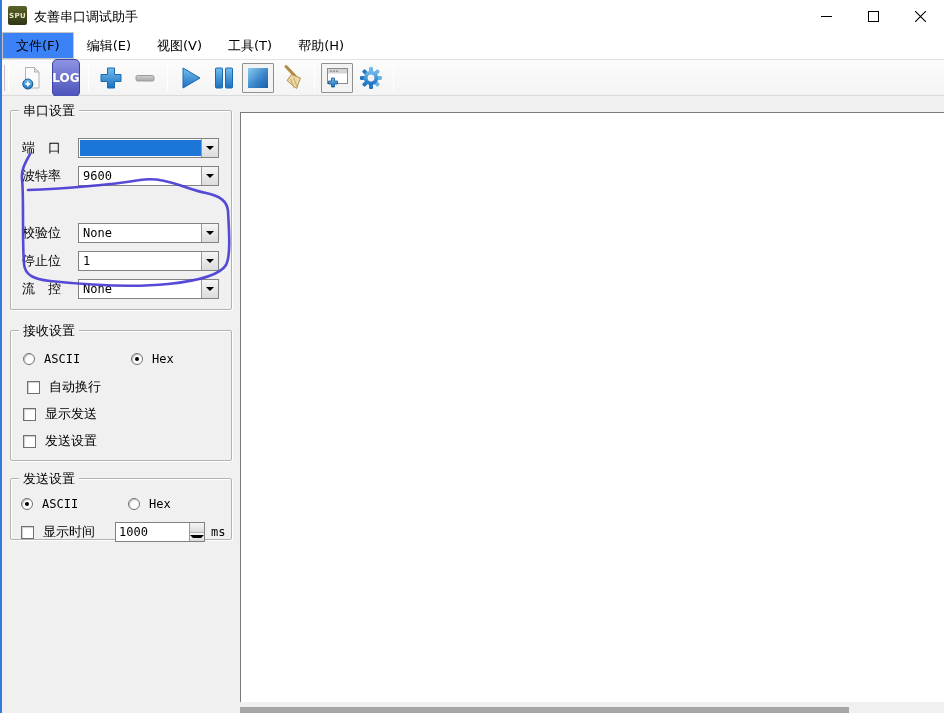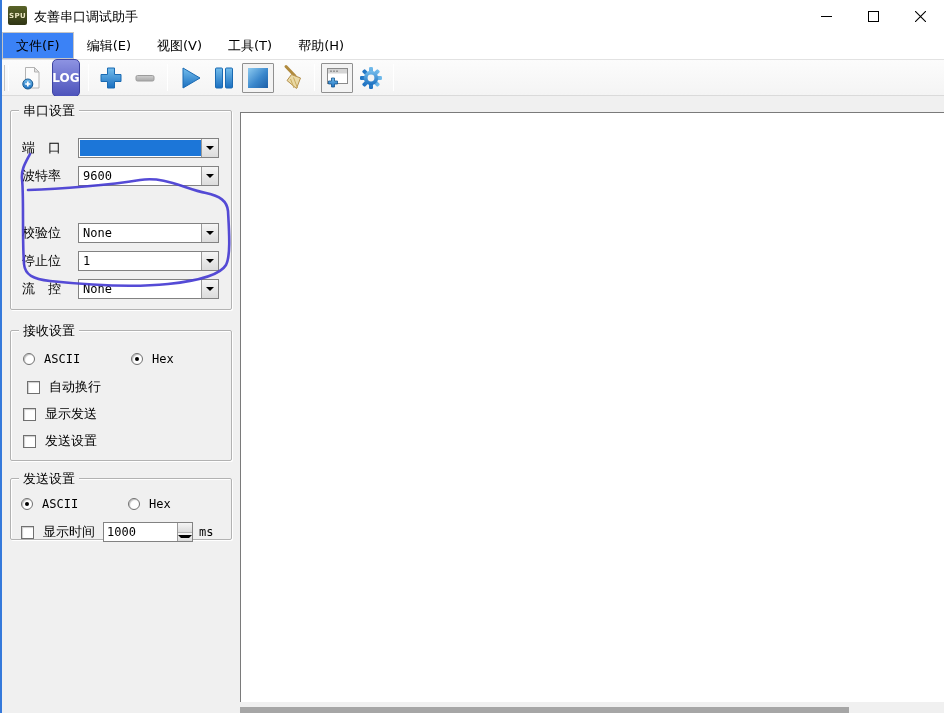--- a/index.html
+++ b/index.html
@@ -324,21 +324,21 @@
         <div class="opt-label mono">ASCII</div>
       </div>
       <div class="opt-row" style="left:117px; top:18px;">
         <div class="radio"></div>
         <div class="opt-label mono">Hex</div>
       </div>
 
       <div class="opt-row" style="left:10px; top:43px;">
         <div class="checkbox"></div>
         <div class="opt-label">显示时间</div>
-        <div class="spinbox" style="margin-left:8px;">
+        <div class="spinbox" style="margin-left:20px;">
           <input value="1000" style="">
           <div class="spin-btns">
             <div>
                 <div class="tri-up"></div>
               </div>
             <div>
                 <div class="tri-dn"></div>
               </div>
           </div>
         </div>

